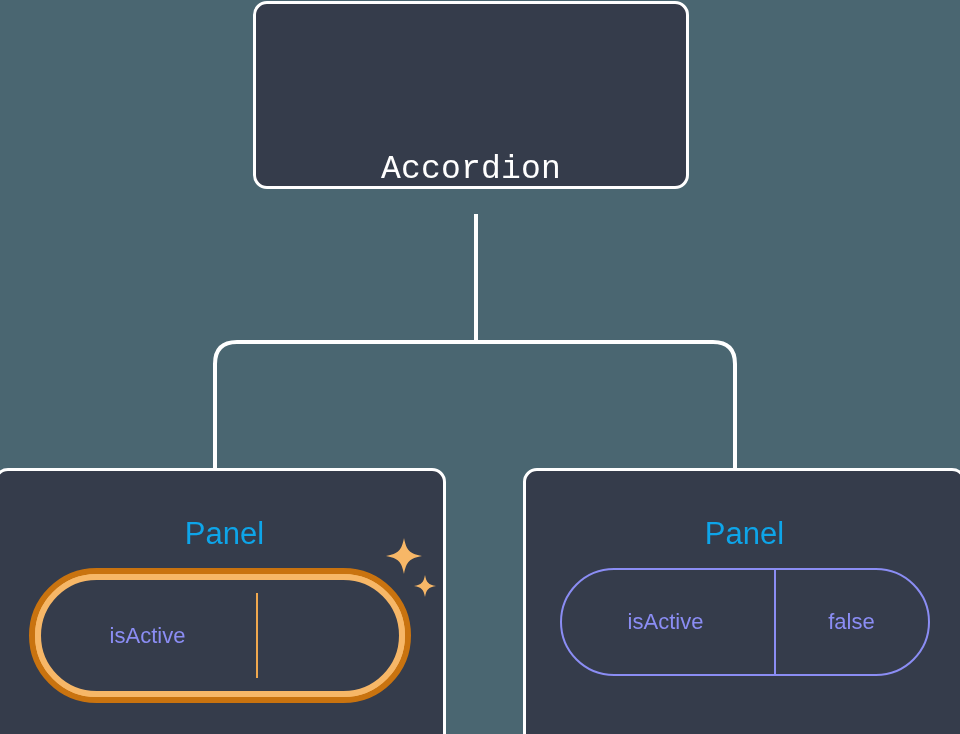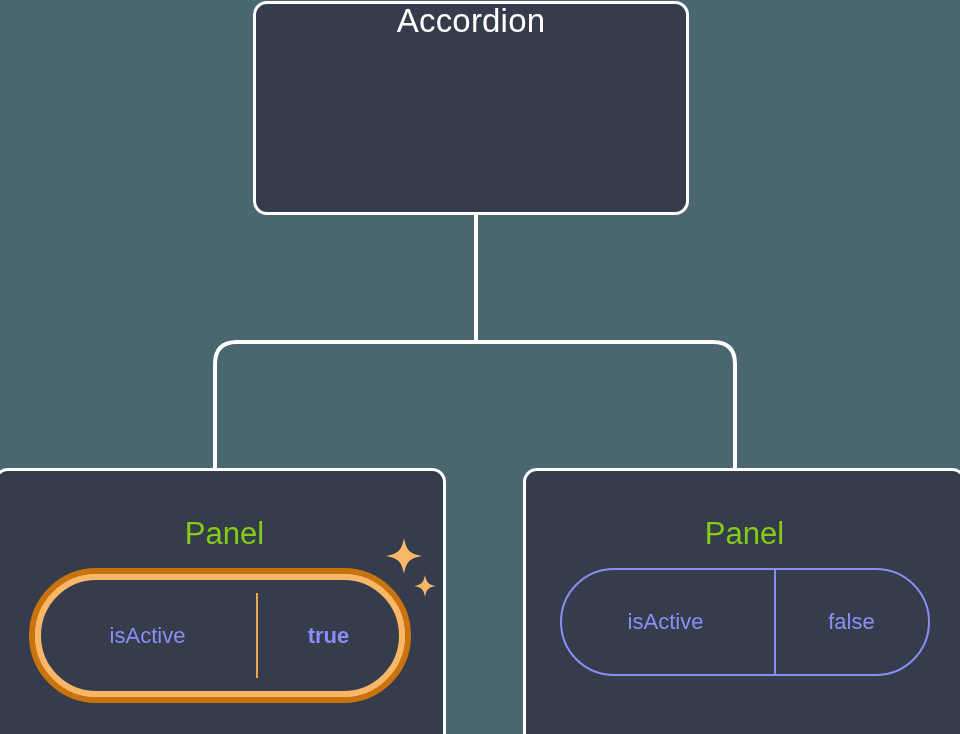--- a/index.html
+++ b/index.html
@@ -36,24 +36,25 @@
     position: absolute;
     background: #353c4b;
     border: 3px solid #ffffff;
     border-radius: 14px;
     box-sizing: border-box;
   }
   .node-root {
     left: 253px;
     top: 1px;
     width: 436px;
-    height: 214px;
-    display: flex;
-    align-items: flex-start;
+    height: 188px;
+    display: flex;
+    align-items: flex-end;
     justify-content: center;
+    font-family: Liberation Mono, monospace;
   }
   .node-title-root {
     color: #ffffff;
     font-size: 33px;
     font-weight: 400;
     letter-spacing: 0.2px;
     line-height: 1;
   }
 
   .node-panel {
@@ -67,21 +68,21 @@
   }
   .node-panel-left {
     left: -6px;
     width: 452px;
   }
   .node-panel-right {
     left: 523px;
     width: 443px;
   }
   .node-title-panel {
-    color: #84cc16;
+    color: #0ea5e9;
     font-size: 31px;
     font-weight: 400;
     line-height: 1;
     text-align: center;
   }
   .node-panel-left .node-title-panel { margin-left: 9px; }
 
   
   .pill-wrap {
     position: relative;
@@ -190,21 +191,20 @@
   </div>
 
   <div class="node node-panel node-panel-left">
     <span class="node-title-panel">Panel</span>
 
     <div class="pill-wrap">
       <div class="pill pill-highlight">
         <div class="pill-highlight-inner">
           <div class="pill-cell pill-key">isActive</div>
           <div class="pill-divider"></div>
-          <div class="pill-cell pill-val value-bold">true</div>
         </div>
       </div>
 
       <svg class="sparkles" viewBox="0 0 64 70" width="64" height="70" aria-hidden="true">
         <path d="M24 2 C26.4 14.4 29.6 17.6 42 20 C29.6 22.4 26.4 25.6 24 38 C21.6 25.6 18.4 22.4 6 20 C18.4 17.6 21.6 14.4 24 2 Z" fill="#f7b767"></path>
         <path d="M45 39 C46.4 46.6 48.4 48.6 56 50 C48.4 51.4 46.4 53.4 45 61 C43.6 53.4 41.6 51.4 34 50 C41.6 48.6 43.6 46.6 45 39 Z" fill="#f7b767"></path>
       </svg>
     </div>
   </div>
 

